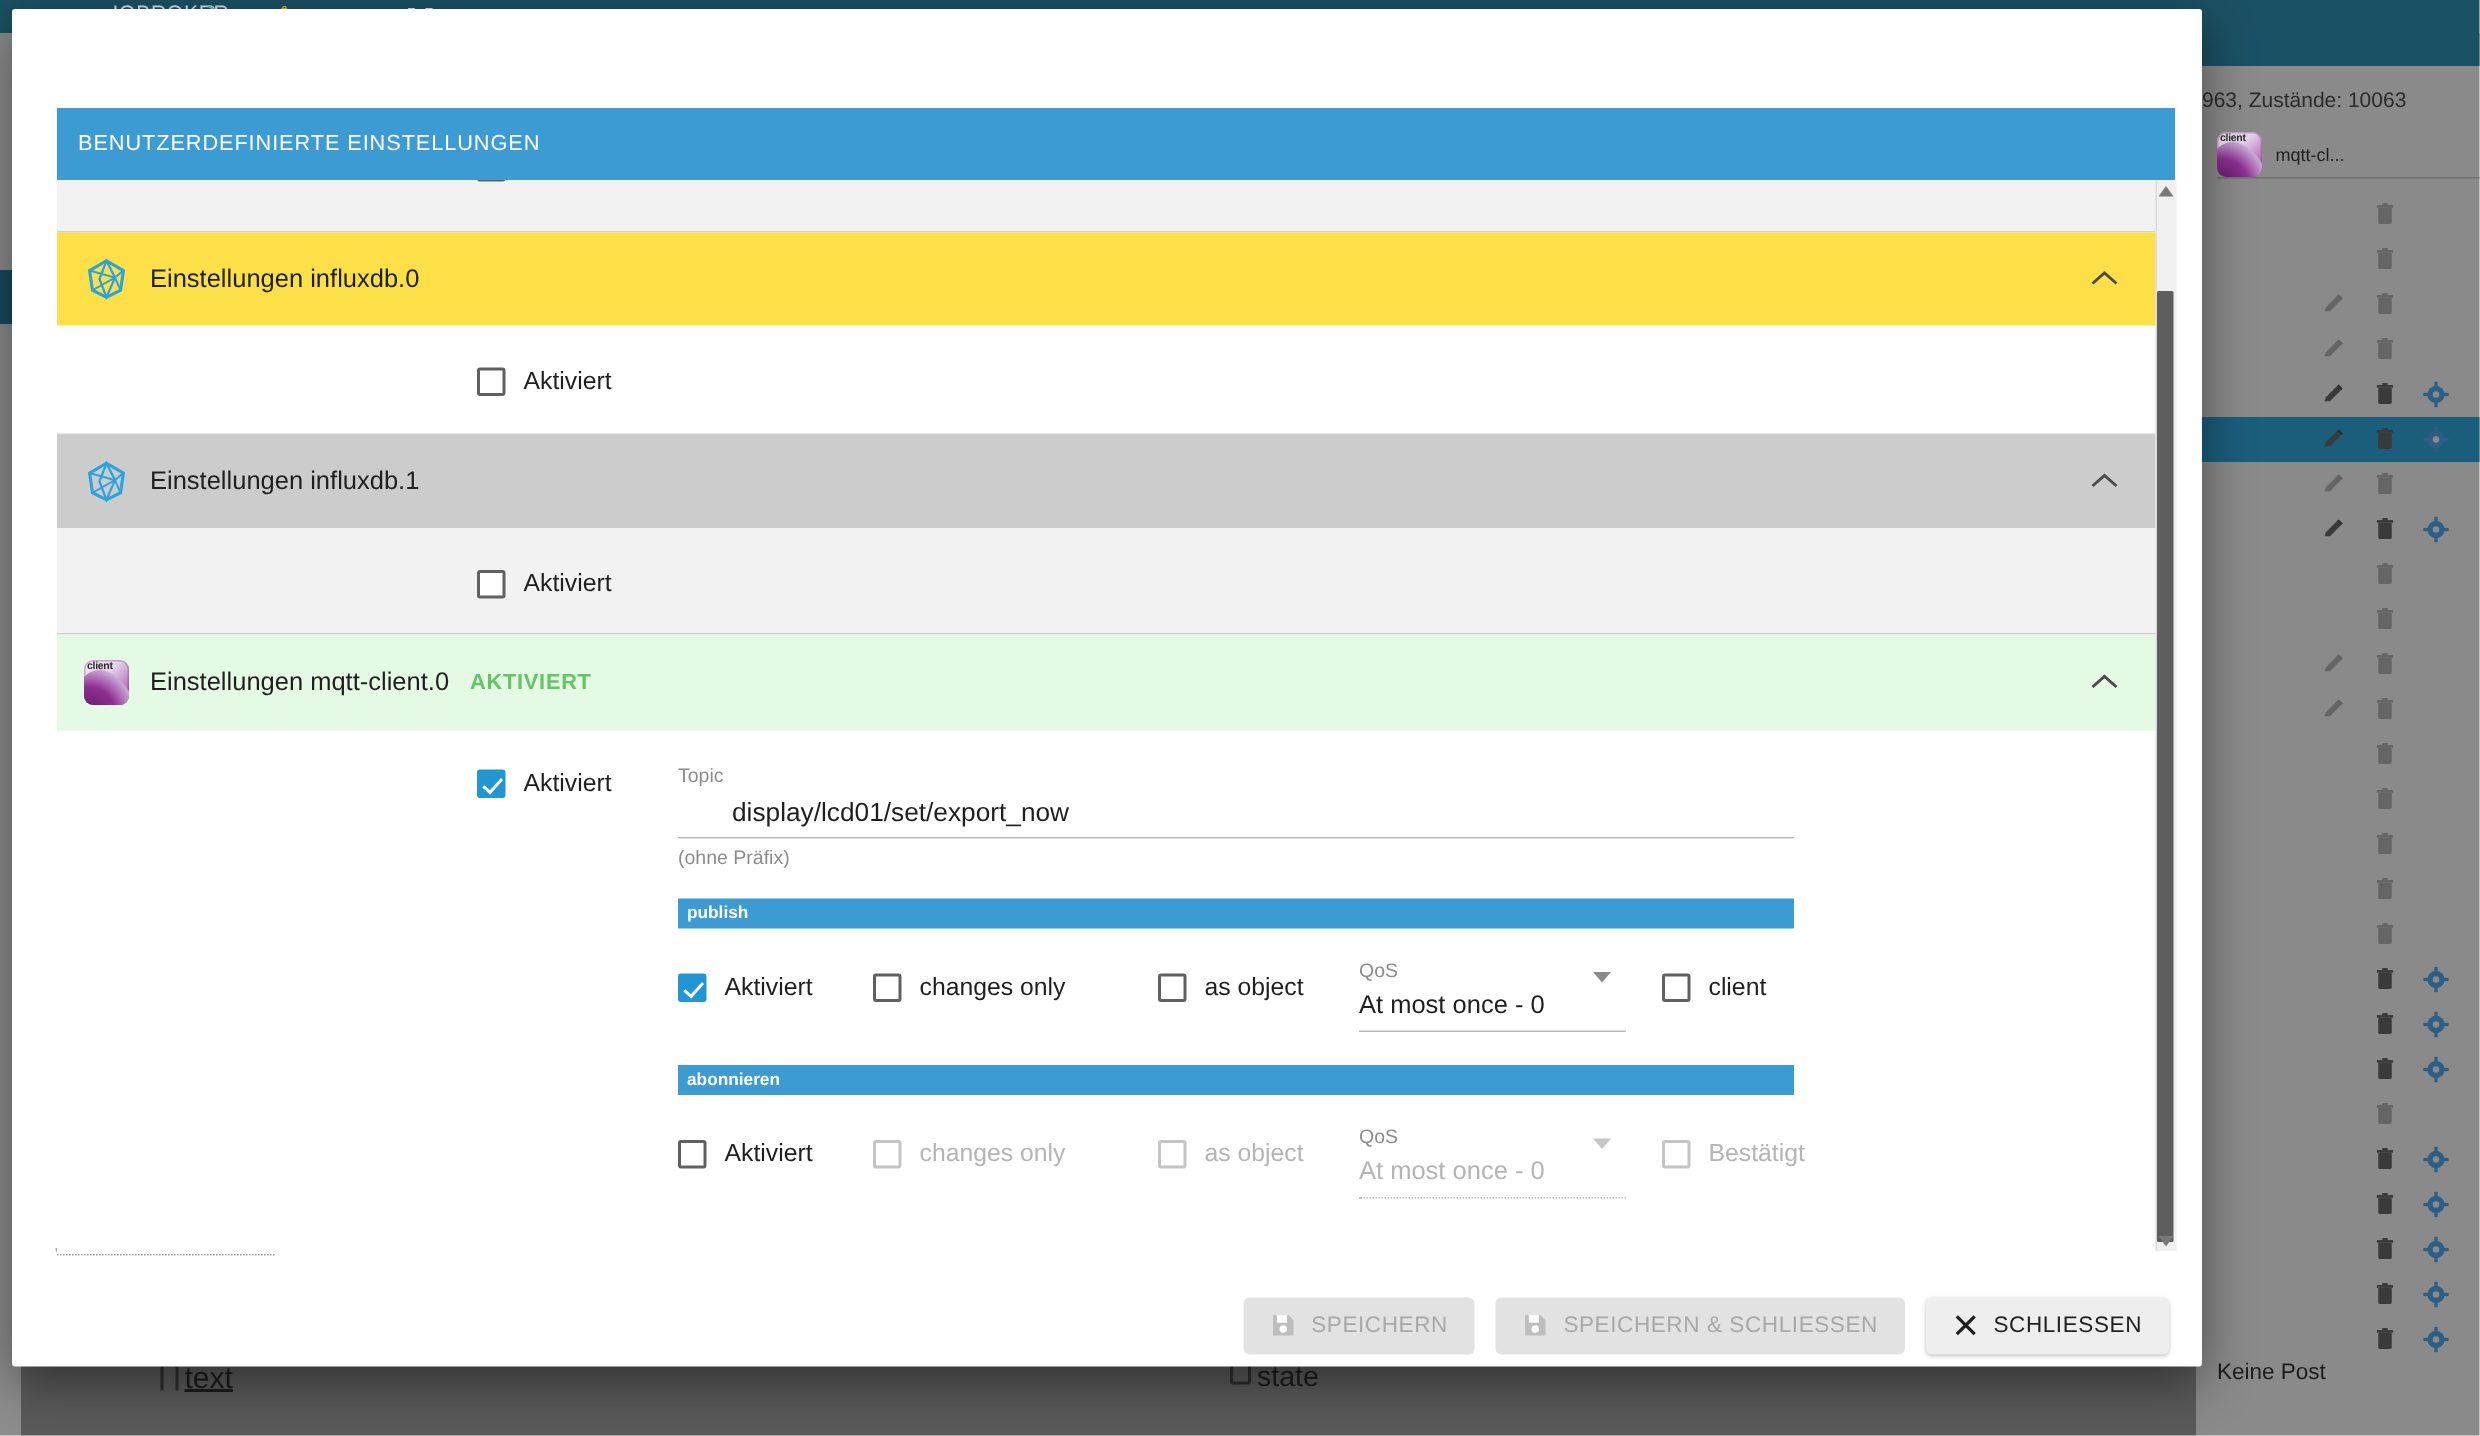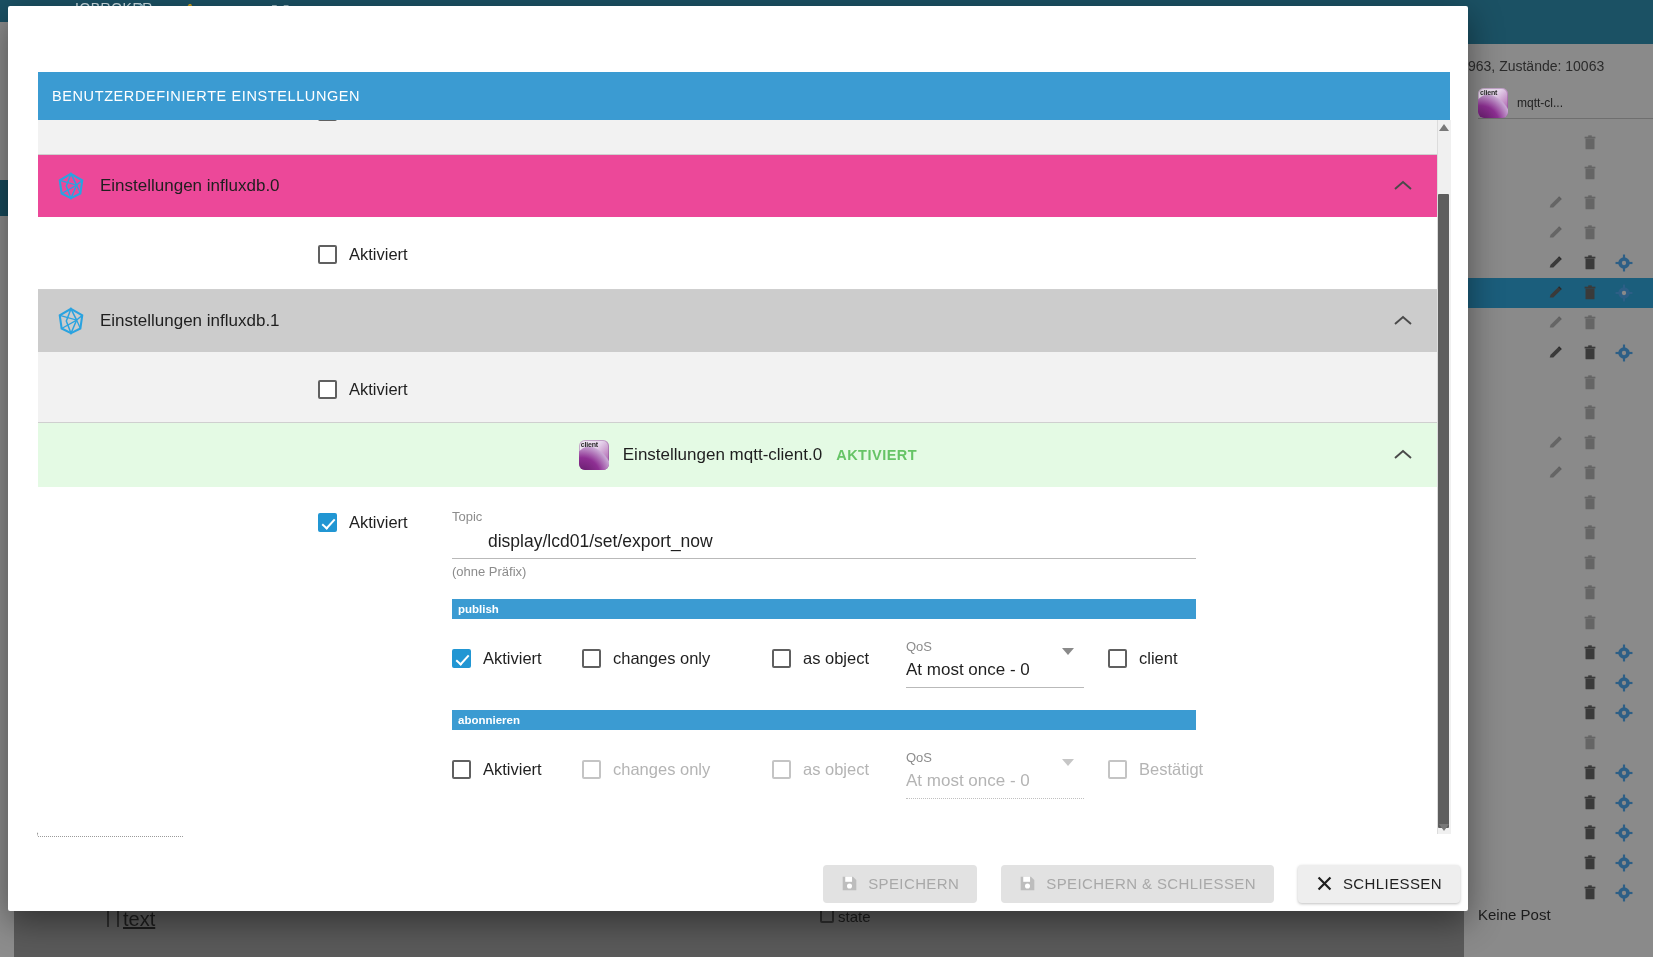--- a/index.html
+++ b/index.html
@@ -83,21 +83,21 @@
   #bg-bottom-strip {
     position: absolute; left: 14px; top: 905px; width: 1450px; height: 52px;
     background: #5a5a5a;
   }
   #bg-bottom-text {
     position: absolute; left: 123px; top: 908px;
     color: #1c1c1c; font-size: 20px; text-decoration: underline;
   }
   #bg-bottom-state {
     position: absolute; left: 838px; top: 908px;
-    color: #1c1c1c; font-size: 15px;
+    color: #1c1c1c; font-size: 19px;
   }
   #bg-bottom-divider1 {
     position: absolute; left: 107px; top: 905px; width: 2px; height: 22px; background: #2e2e2e;
   }
   #bg-bottom-divider2 {
     position: absolute; left: 117px; top: 905px; width: 2px; height: 22px; background: #2e2e2e;
   }
   #bg-bottom-circle {
     position: absolute; left: 820px; top: 907px; width: 14px; height: 16px;
     border: 2px solid #2e2e2e; border-radius: 2px;
@@ -224,21 +224,21 @@
   #sb-down {
     top: 818px;
     border-left: 5px solid transparent; border-right: 5px solid transparent;
     border-top: 7px solid #787878;
   }
 
   
   #footer {
     position: absolute; left: 0; top: 850px; width: 1460px; height: 55px;
     display: flex; align-items: center; justify-content: flex-end;
-    gap: 24px; padding-right: 22px; margin-left: 14px;
+    gap: 14px; padding-right: 22px;
   }
   .btn {
     height: 38px; border-radius: 4px; border: none;
     display: flex; align-items: center; gap: 10px;
     padding: 0 18px; font-size: 15px; letter-spacing: .4px;
     font-family: "Liberation Sans", sans-serif;
   }
   .btn.disabled {
     background: #e2e2e2; color: #a8a8a8; cursor: default;
   }
@@ -666,21 +666,21 @@
     <div id="scroll-inner">
 
       <div class="panel-body" style="background:#f2f2f2;height:48px;padding-top:0;margin-top:-14px;">
         <div class="cbrow" style="margin-left:280px;margin-top:-4px;">
           <span class="cbox"></span>
           <span class="cblabel">Aktiviert</span>
         </div>
       </div>
       <div class="hr"></div>
 
-      <div class="panel-header" style="background:#ec4899;">
+      <div class="panel-header" style="background:#fde047;">
         <svg class="influx-icon" viewBox="0 0 32 32">
           <polygon points="16,3 28,10 26,24 16,29 6,24 4,10" fill="none" stroke="#2aa3e0" stroke-width="2.2"></polygon>
           <polygon points="16,3 22,15 16,29 11,16" fill="none" stroke="#2aa3e0" stroke-width="1.6"></polygon>
           <path d="M4,10 L22,15 L28,10 M6,24 L22,15 L26,24" fill="none" stroke="#2aa3e0" stroke-width="1.4"></path>
         </svg>
         <span class="ph-title">Einstellungen influxdb.0</span>
         <svg class="chev" width="22" height="14" viewBox="0 0 22 14">
           <path d="M3,10 L11,3 L19,10" fill="none" stroke="#4a4a4a" stroke-width="1.9"></path>
         </svg>
       </div>
@@ -704,21 +704,21 @@
         </svg>
       </div>
       <div class="panel-body" style="height:70px;background:#f2f2f2;">
         <div class="cbrow" style="margin-left:280px;margin-top:10px;">
           <span class="cbox"></span>
           <span class="cblabel">Aktiviert</span>
         </div>
       </div>
       <div class="hr"></div>
 
-      <div class="panel-header" style="background:#e4fae4;height:64px;justify-content:center;">
+      <div class="panel-header" style="background:#e4fae4;height:64px;">
         <span class="mqtt-badge">
           <span class="bt">client</span>
         </span>
         <span class="ph-title">Einstellungen mqtt-client.0</span>
         <span class="ph-badge">AKTIVIERT</span>
         <svg class="chev" width="22" height="14" viewBox="0 0 22 14">
           <path d="M3,10 L11,3 L19,10" fill="none" stroke="#4a4a4a" stroke-width="1.9"></path>
         </svg>
       </div>
 

